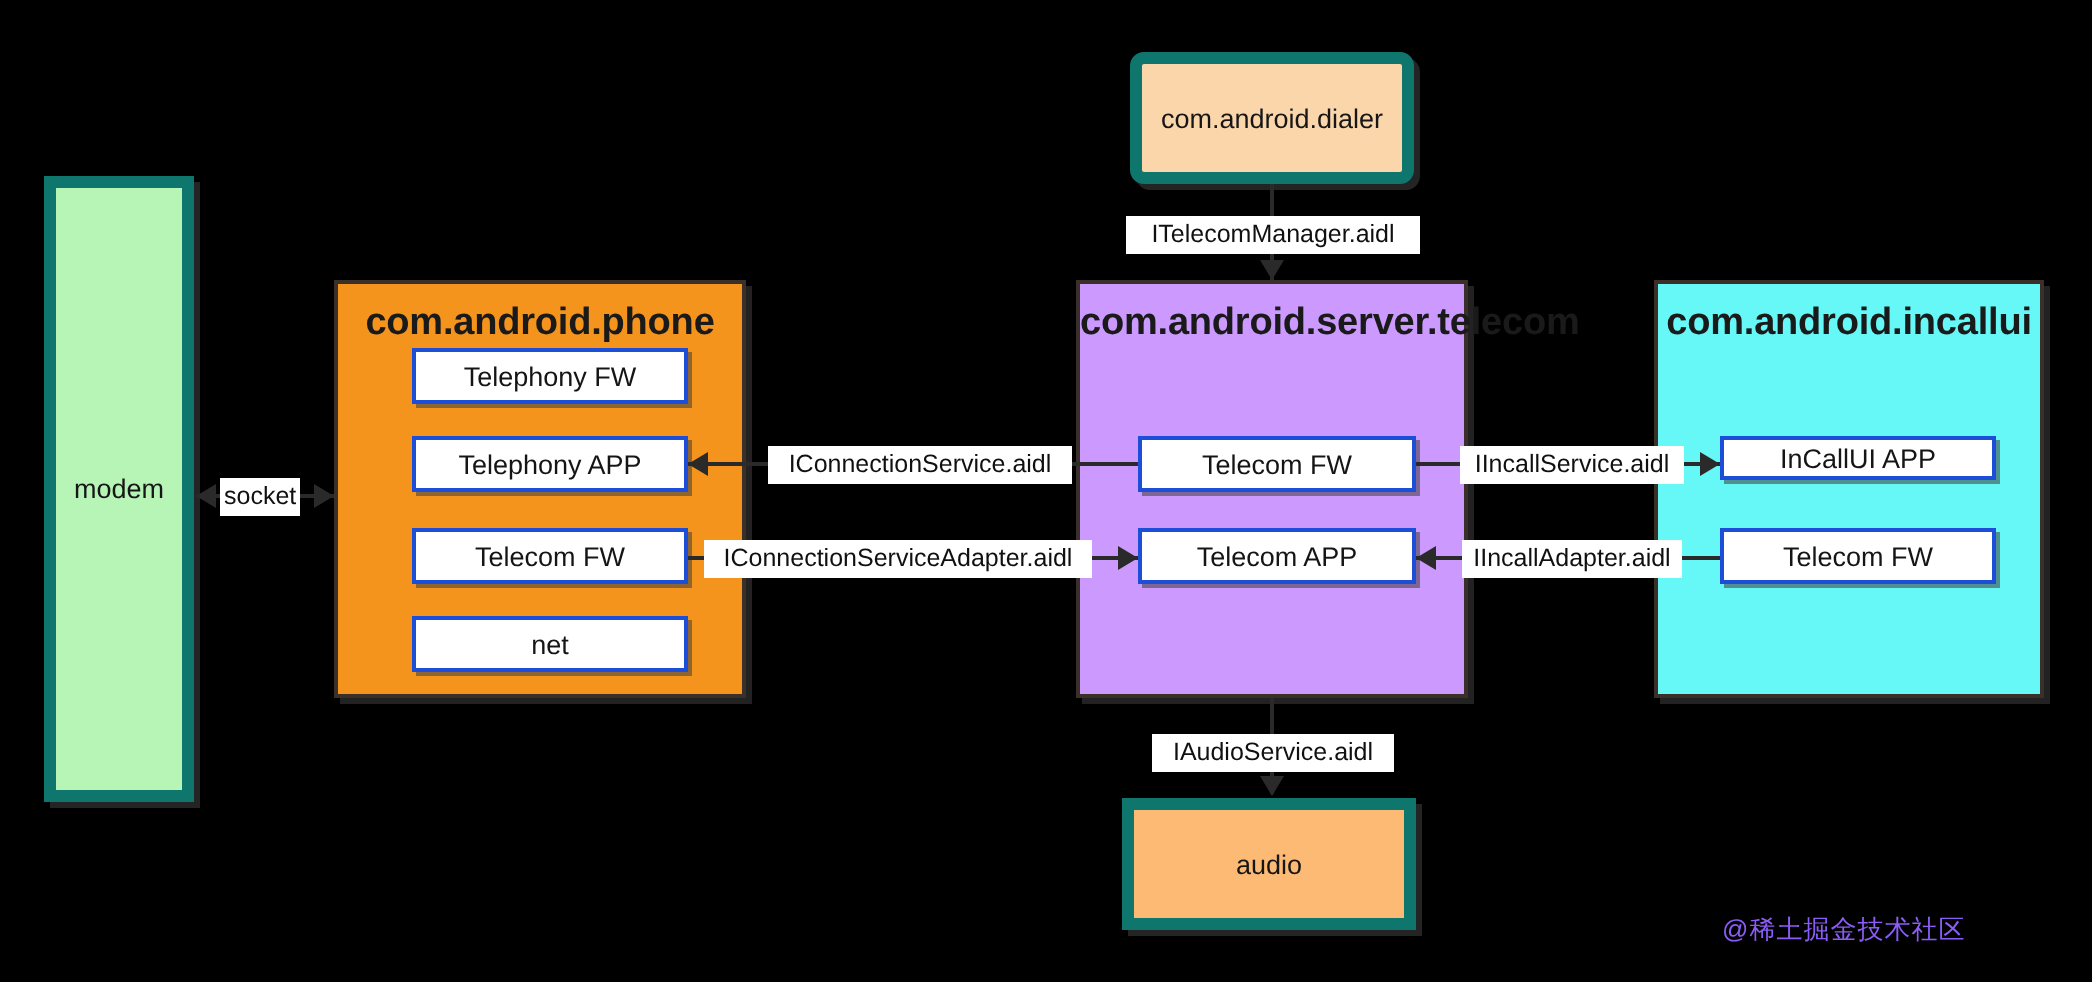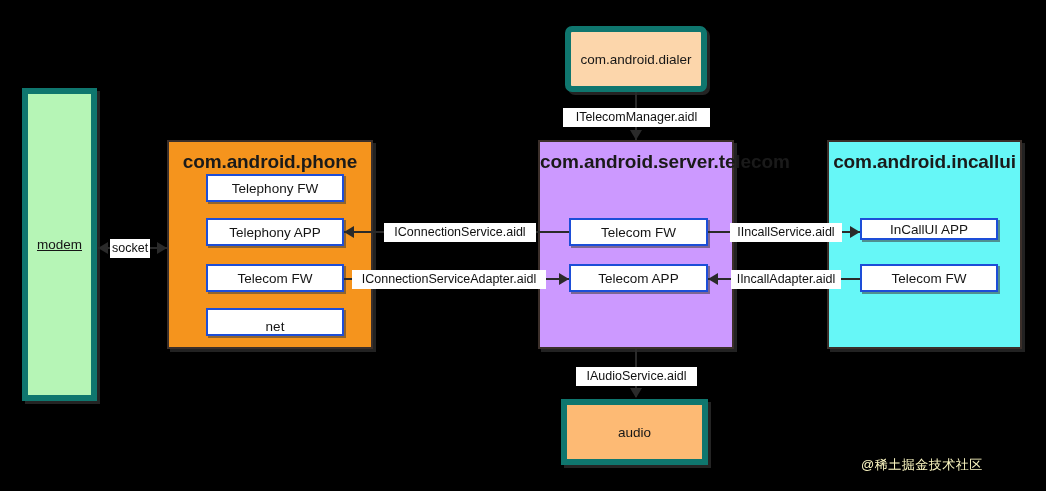--- a/index.html
+++ b/index.html
@@ -103,52 +103,52 @@
     font-size: 12.5px;
     line-height: 17px;
     padding: 1px 2px;
     white-space: nowrap;
     text-align: center;
   }
 
   .watermark {
     position: absolute;
     font-size: 13px;
-    color: #fef9c3;
+    color: #8b5cf6;
     white-space: nowrap;
     letter-spacing: 0.5px;
   }
 </style>
 </head>
 <body>
 
 <div id="canvas">
 
-  <div class="plain" style="left:22px; top:88px; width:75px; height:313px; background:#b6f5b6;text-decoration:underline;">
+  <div class="plain" style="left:22px; top:88px; width:75px; height:313px; background:#b6f5b6;">
     <span>modem</span>
   </div>
 
   <div class="hline" style="left:98px; top:247px; width:69px;"></div>
   <div class="arrow arrow-left" style="left:98px; top:242px;"></div>
   <div class="arrow arrow-right" style="left:157px; top:242px;"></div>
   <div class="elabel" style="left:110px; top:239px;">socket</div>
 
   <div class="pkg" style="left:167px; top:140px; width:206px; height:209px; background:#f5941d;">
     <div class="pkg-title">com.android.phone</div>
   </div>
   <div class="node" style="left:206px; top:174px; width:138px; height:28px;">
     <span>Telephony FW</span>
   </div>
   <div class="node" style="left:206px; top:218px; width:138px; height:28px;">
     <span>Telephony APP</span>
   </div>
   <div class="node" style="left:206px; top:264px; width:138px; height:28px;">
     <span>Telecom FW</span>
   </div>
-  <div class="node" style="left:206px; top:308px; width:138px; height:28px;align-items:flex-end;">
+  <div class="node" style="left:206px; top:308px; width:138px; height:28px;">
     <span>net</span>
   </div>
 
   <div class="pkg" style="left:538px; top:140px; width:196px; height:209px; background:#cc99ff;">
     <div class="pkg-title">com.android.server.telecom</div>
   </div>
   <div class="node" style="left:569px; top:218px; width:139px; height:28px;">
     <span>Telecom FW</span>
   </div>
   <div class="node" style="left:569px; top:264px; width:139px; height:28px;">

